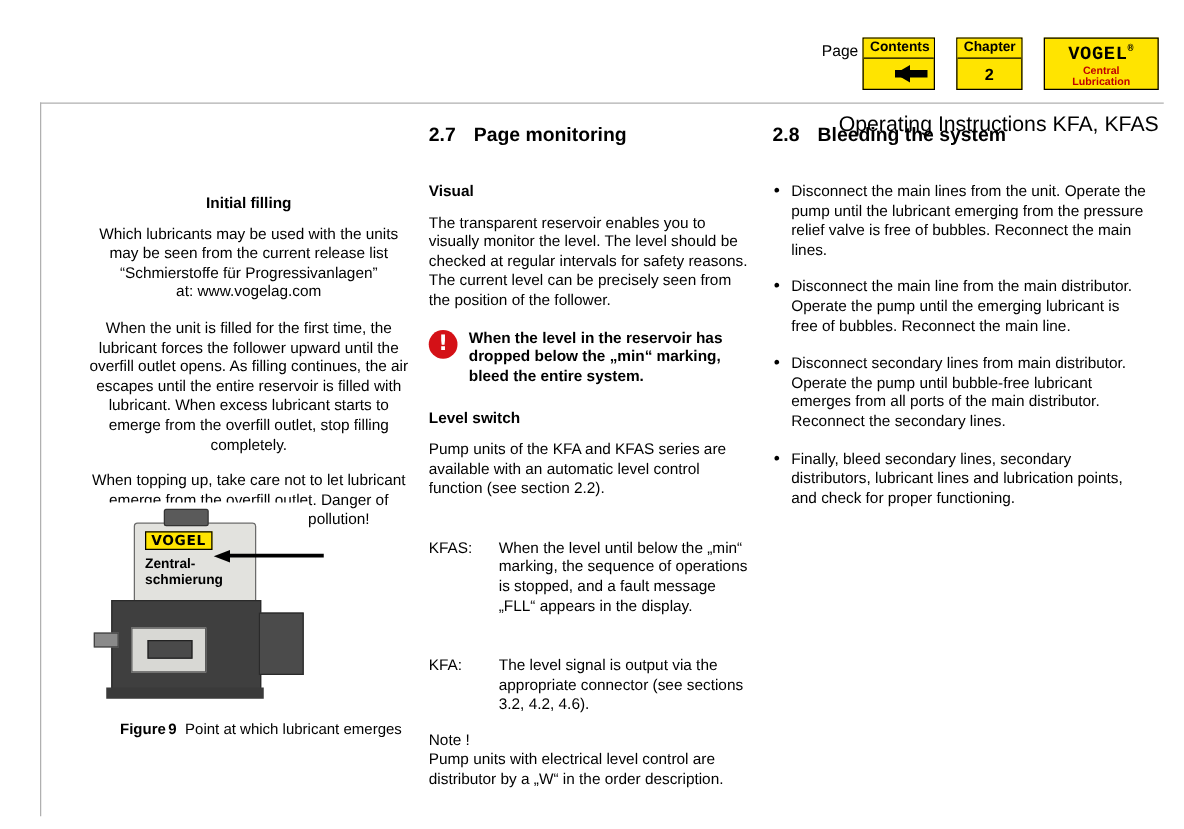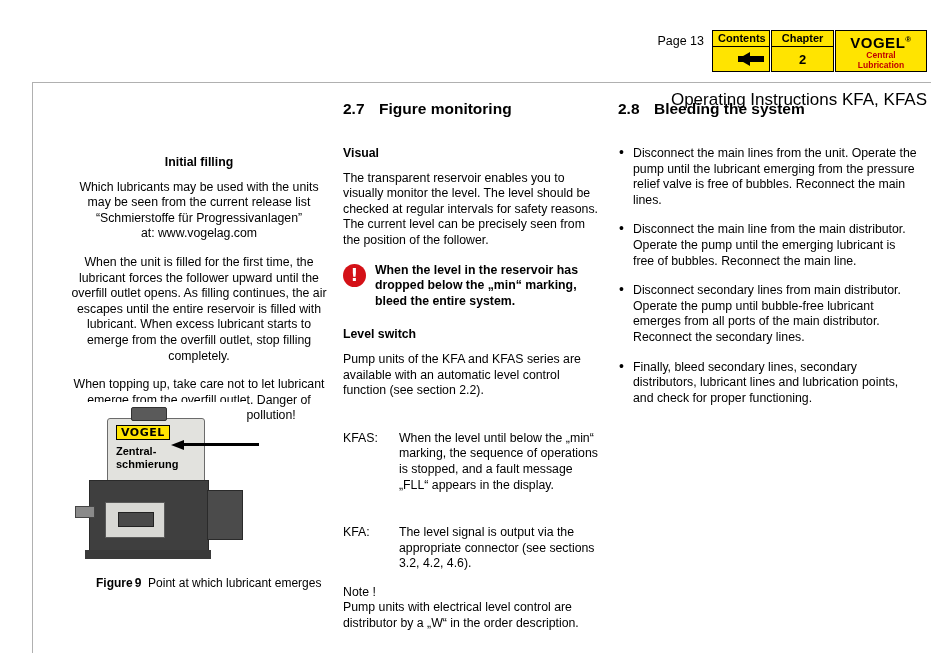--- a/index.html
+++ b/index.html
@@ -31,21 +31,21 @@
     font-size: 12.5px;
     color: #000;
     white-space: nowrap;
   }
   .badges {
     position: absolute;
     right: 20px;
     top: 6px;
     display: flex;
     align-items: stretch;
-    gap: 1px;
+    gap: 17px;
   }
   .badge {
     border: 1.5px solid #000;
     background: #ffe400;
     display: flex;
     flex-direction: column;
     align-items: center;
     justify-content: flex-start;
     box-sizing: border-box;
   }
@@ -63,21 +63,21 @@
   .badge .badge-body {
     flex: 1;
     display: flex;
     align-items: center;
     justify-content: center;
     width: 100%;
     font-size: 13px;
     font-weight: bold;
   }
   .badge-contents { width: 58px; height: 42px; }
-  .badge-chapter { width: 63px; height: 42px; }
+  .badge-chapter { width: 53px; height: 42px; }
   .arrow-left {
     width: 0; height: 0;
     border-top: 7px solid transparent;
     border-bottom: 7px solid transparent;
     border-right: 12px solid #000;
     position: relative;
   }
   .arrow-left::after {
     content: "";
     position: absolute;
@@ -99,21 +99,21 @@
     height: 42px;
     border: 1.5px solid #000;
     background: #ffe400;
     display: flex;
     flex-direction: column;
     align-items: center;
     justify-content: center;
     box-sizing: border-box;
   }
   .logo-vogel {
-    font-family: Liberation Sans, sans-serif;
+    font-family: Liberation Mono, monospace;
     font-size: 15px;
     font-weight: bold;
     letter-spacing: 0.5px;
     line-height: 16px;
   }
   .logo-vogel .reg { font-size: 8px; vertical-align: super; }
   .logo-sub {
     font-size: 8.5px;
     font-weight: bold;
     line-height: 9.5px;
@@ -432,21 +432,21 @@
       <div class="shaft"></div>
     </div>
   </div>
   <div class="fig-caption">
     <span class="fig-label">Figure</span><span class="fig-num">9</span>&nbsp; <span>Point at which lubricant emerges</span>
   </div>
 </div>
 
 <div class="col col-2">
   <h2 class="section-head">
-    <span class="num">2.7</span><span>Figure monitoring</span>
+    <span class="num">2.7</span><span>Page monitoring</span>
   </h2>
 
   <div class="sub-head">Visual</div>
   <div class="para">The transparent reservoir enables you to visually monitor the level. The level should be checked at regular intervals for safety reasons. The current level can be precisely seen from the position of the follower.</div>
 
   <div class="warning">
     <div class="warn-icon">!</div>
     <div class="warn-text">When the level in the reservoir has dropped below the „min“ marking, bleed the entire system.</div>
   </div>
 

